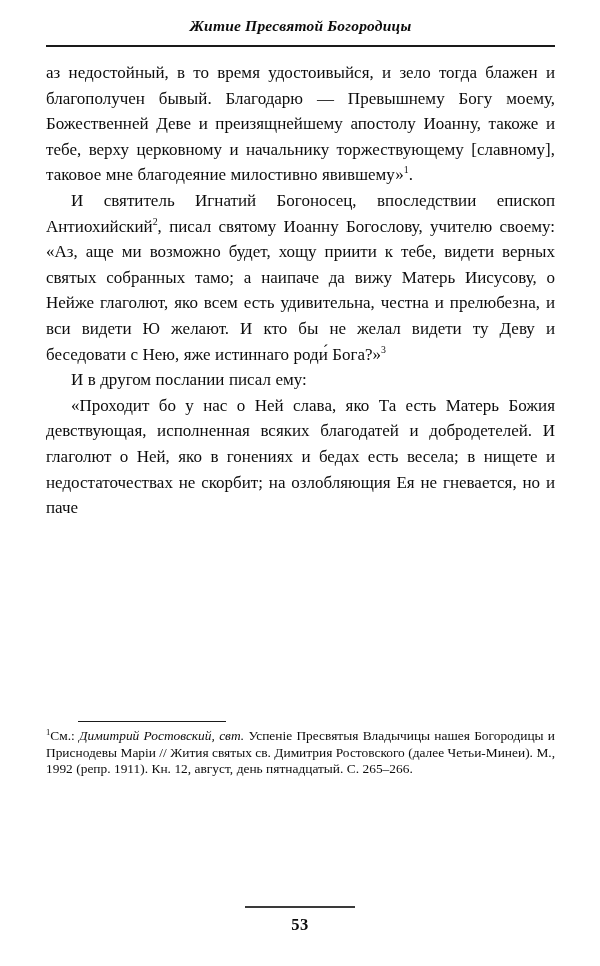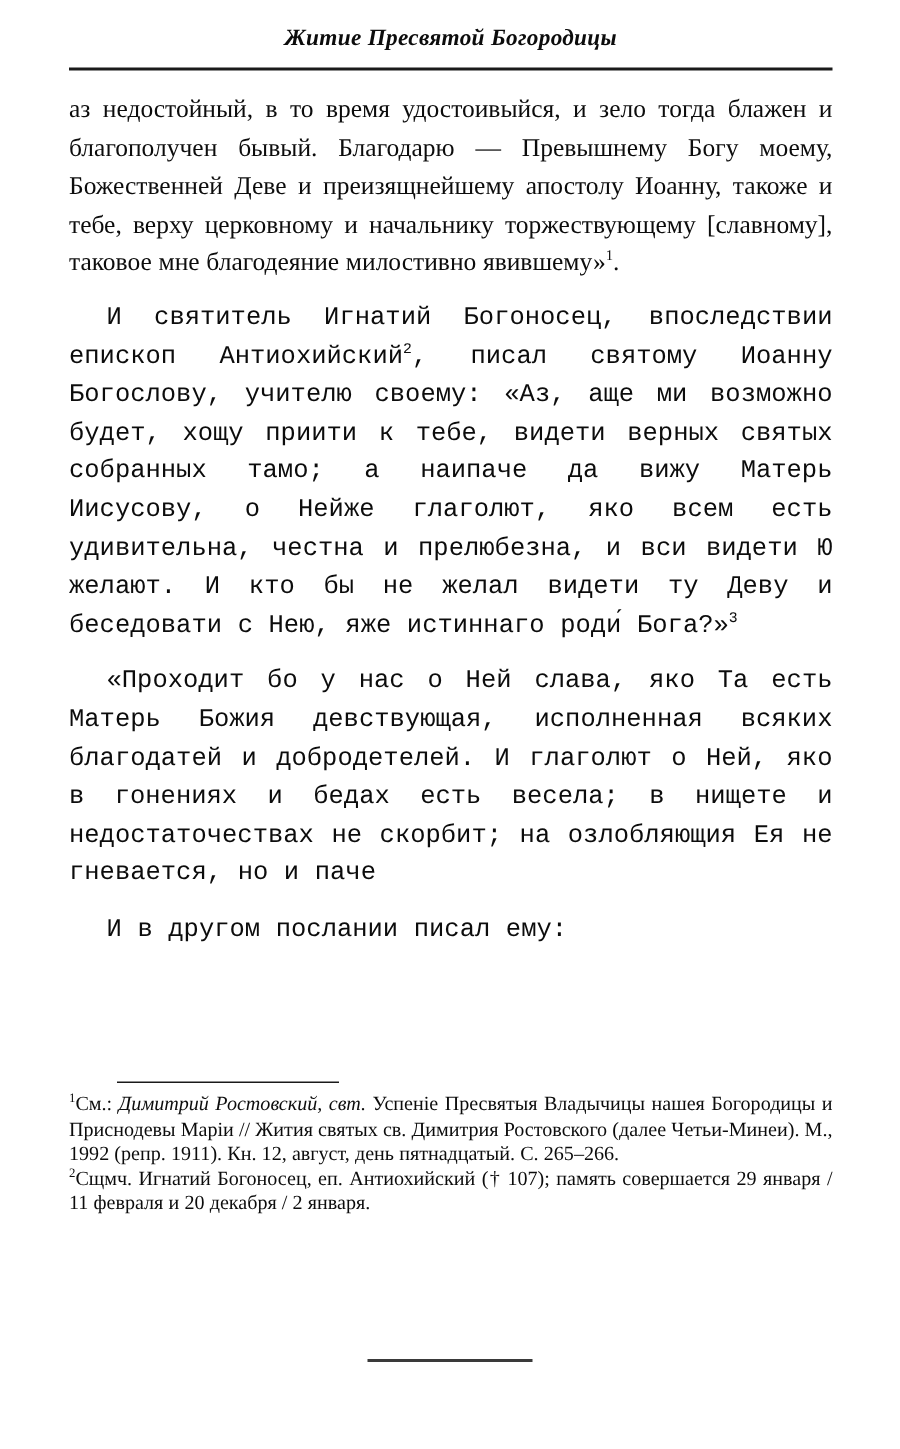--- a/index.html
+++ b/index.html
@@ -60,22 +60,21 @@
     line-height: 25.6px;
     text-align: justify;
     text-justify: inter-word;
     hyphens: manual;
     word-spacing: 0.2px;
   }
   .para.indent {
     text-indent: 25px;
   }
   .para + .para {
-    margin-top: 12px;
-    font-family: Liberation Mono, monospace;
+    margin-top: 0;
   }
   sup {
     font-size: 0.58em;
     vertical-align: super;
     line-height: 0;
   }
 
   
   .fn-rule {
     position: absolute;
@@ -134,33 +133,33 @@
   <div class="running-head">Житие Пресвятой Богородицы</div>
 
   <div class="head-rule"></div>
 
   <div class="body-block">
 
     <p class="para"><span>аз недостойный, в то время удостоивыйся, и зело тогда блажен и благополучен бывый. Благодарю — Превышнему Богу моему, Божественней Деве и преизящнейшему апостолу Иоанну, такоже и тебе, верху церковному и начальнику торжествующему [славному], таковое мне благодеяние милостивно явившему»</span><sup>1</sup><span>.</span></p>
 
     <p class="para indent"><span>И святитель Игнатий Богоносец, впоследствии епископ Антиохийский</span><sup>2</sup><span>, писал святому Иоанну Богослову, учителю своему: «Аз, аще ми возможно будет, хощу приити к тебе, видети верных святых собранных тамо; а наипаче да вижу Матерь Иисусову, о Нейже глаголют, яко всем есть удивительна, честна и прелюбезна, и вси видети Ю желают. И кто бы не желал видети ту Деву и беседовати с Нею, яже истиннаго роди́ Бога?»</span><sup>3</sup></p>
 
+    <p class="para indent"><span>И в другом послании писал ему:</span></p>
+
     <p class="para indent"><span>«Проходит бо у нас о Ней слава, яко Та есть Матерь Божия девствующая, исполненная всяких благодатей и добродетелей. И глаголют о Ней, яко в гонениях и бедах есть весела; в нищете и недостаточествах не скорбит; на озлобляющия Ея не гневается, но и паче</span></p>
-
-    <p class="para indent"><span>И в другом послании писал ему:</span></p>
 
   </div>
 
   <div class="fn-rule"></div>
 
   <div class="footnotes">
 
     <p class="fn"><sup>1</sup><span>См.: </span><i>Димитрий Ростовский, свт.</i><span> Успеніе Пресвятыя Владычицы нашея Богородицы и Приснодевы Маріи // Жития святых св. Димитрия Ростовского (далее Четьи-Минеи). М., 1992 (репр. 1911). Кн. 12, август, день пятнадцатый. С. 265–266.</span></p>
 
-    <p class="fn"><sup>2</sup><span>Сщмч. Игнатий Богоносец, еп. Антиохийский († 107); память совершается 29 января / 11 февраля и 20 декабря / 2 января.</span></p>
 
 
   </div>
 
   <div class="folio-rule"></div>
 
+  <div class="folio">53</div>
 
 </div>
 
 </body></html>

